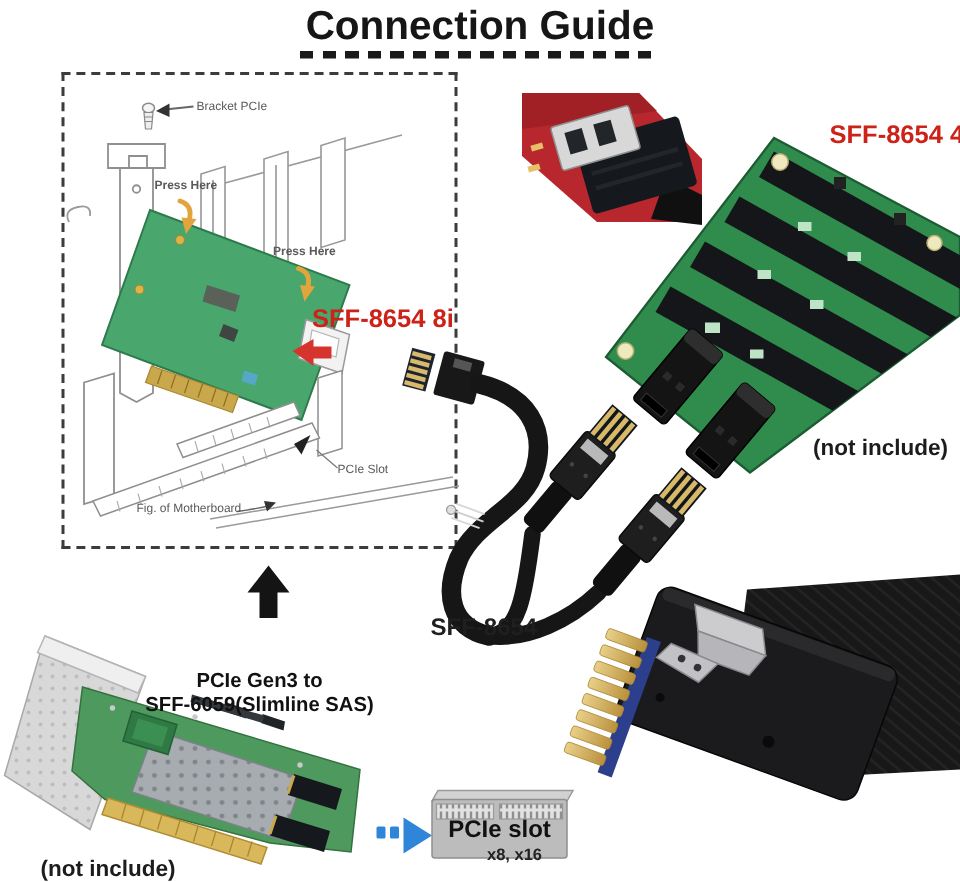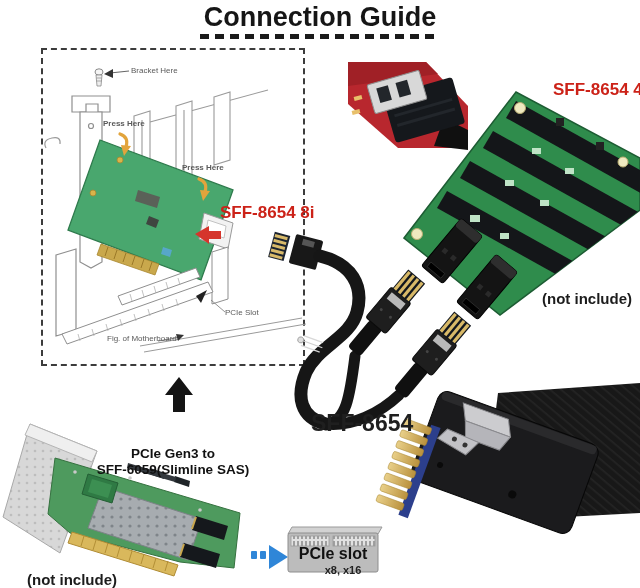--- a/index.html
+++ b/index.html
@@ -7,21 +7,21 @@
          font-family:"Liberation Sans",sans-serif;}
   .lbl{position:absolute;white-space:nowrap;}
   .tiny{font-size:8px;color:#5a5a5a;}
   .red{color:#cc2218;font-weight:bold;font-size:17px;}
   .note{font-size:15px;font-weight:bold;color:#1c1c1c;margin-top:15px;}
   #title{left:0;right:0;top:2px;text-align:center;font-size:27px;font-weight:bold;color:#161616;}
   #title-underline{position:absolute;left:200px;top:34px;width:238px;height:5px;
     background:repeating-linear-gradient(90deg,#1a1a1a 0 9px,transparent 9px 15px);}
   #dashed-box{position:absolute;left:41px;top:48px;width:260px;height:314px;
     border:2px dashed #3c3c3c;}
-  #cable-label{left:287px;top:410px;font-size:23px;font-weight:600;color:#1f1f1f;margin-left:24px;}
+  #cable-label{left:287px;top:410px;font-size:16px;font-weight:600;color:#1f1f1f;}
   #adapter-title{position:absolute;left:88px;top:434px;width:170px;text-align:center;
     font-size:13.5px;font-weight:bold;color:#111;line-height:16px;margin-top:12px;}
   #slot-title{left:288px;top:545px;width:90px;text-align:center;font-size:16px;font-weight:bold;color:#111;}
   #slot-sub{left:288px;top:564px;width:110px;text-align:center;font-size:11px;font-weight:bold;color:#222;}
   svg{position:absolute;left:0;top:0;}
 </style>
 </head>
 <body>
 
 <div id="stage">
@@ -327,26 +327,26 @@
         <polygon points="-46,4 -12,6 -20,22 -52,16" fill="#c2c2c6" stroke="#8a8a8e"></polygon>
         <circle cx="-36" cy="11" r="2.5" fill="#333"></circle>
         <circle cx="-24" cy="13" r="2.5" fill="#333"></circle>
       </g>
     </g>
   </svg>
 
   <div class="lbl" id="title">Connection Guide</div>
   <div id="title-underline"></div>
 
-  <div class="lbl tiny" style="left:131px;top:66px;">Bracket Here</div>
+  <div class="lbl tiny" style="left:131px;top:66px;">Bracket PCIe</div>
   <div class="lbl tiny" style="left:103px;top:119px;font-weight:bold;">Press Here</div>
   <div class="lbl tiny" style="left:182px;top:163px;font-weight:bold;">Press Here</div>
-  <div class="lbl red" style="left:220px;top:203px;">SFF-8654 8i</div>
+  <div class="lbl red" style="left:208px;top:203px;">SFF-8654 8i</div>
   <div class="lbl tiny" style="left:225px;top:308px;">PCIe Slot</div>
-  <div class="lbl tiny" style="left:79px;top:334px;padding-left:28px;">Fig. of Motherboard</div>
+  <div class="lbl tiny" style="left:63px;top:334px;padding-left:28px;">Fig. of Motherboard</div>
 
   <div class="lbl red" style="left:553px;top:80px;">SFF-8654 4i</div>
   <div class="lbl note" style="left:542px;top:275px;">(not include)</div>
 
   <div class="lbl" id="cable-label">SFF-8654</div>
 
   <div id="adapter-title">
     <div>PCIe Gen3 to</div>
     <div>SFF-6059(Slimline SAS)</div>
   </div>

